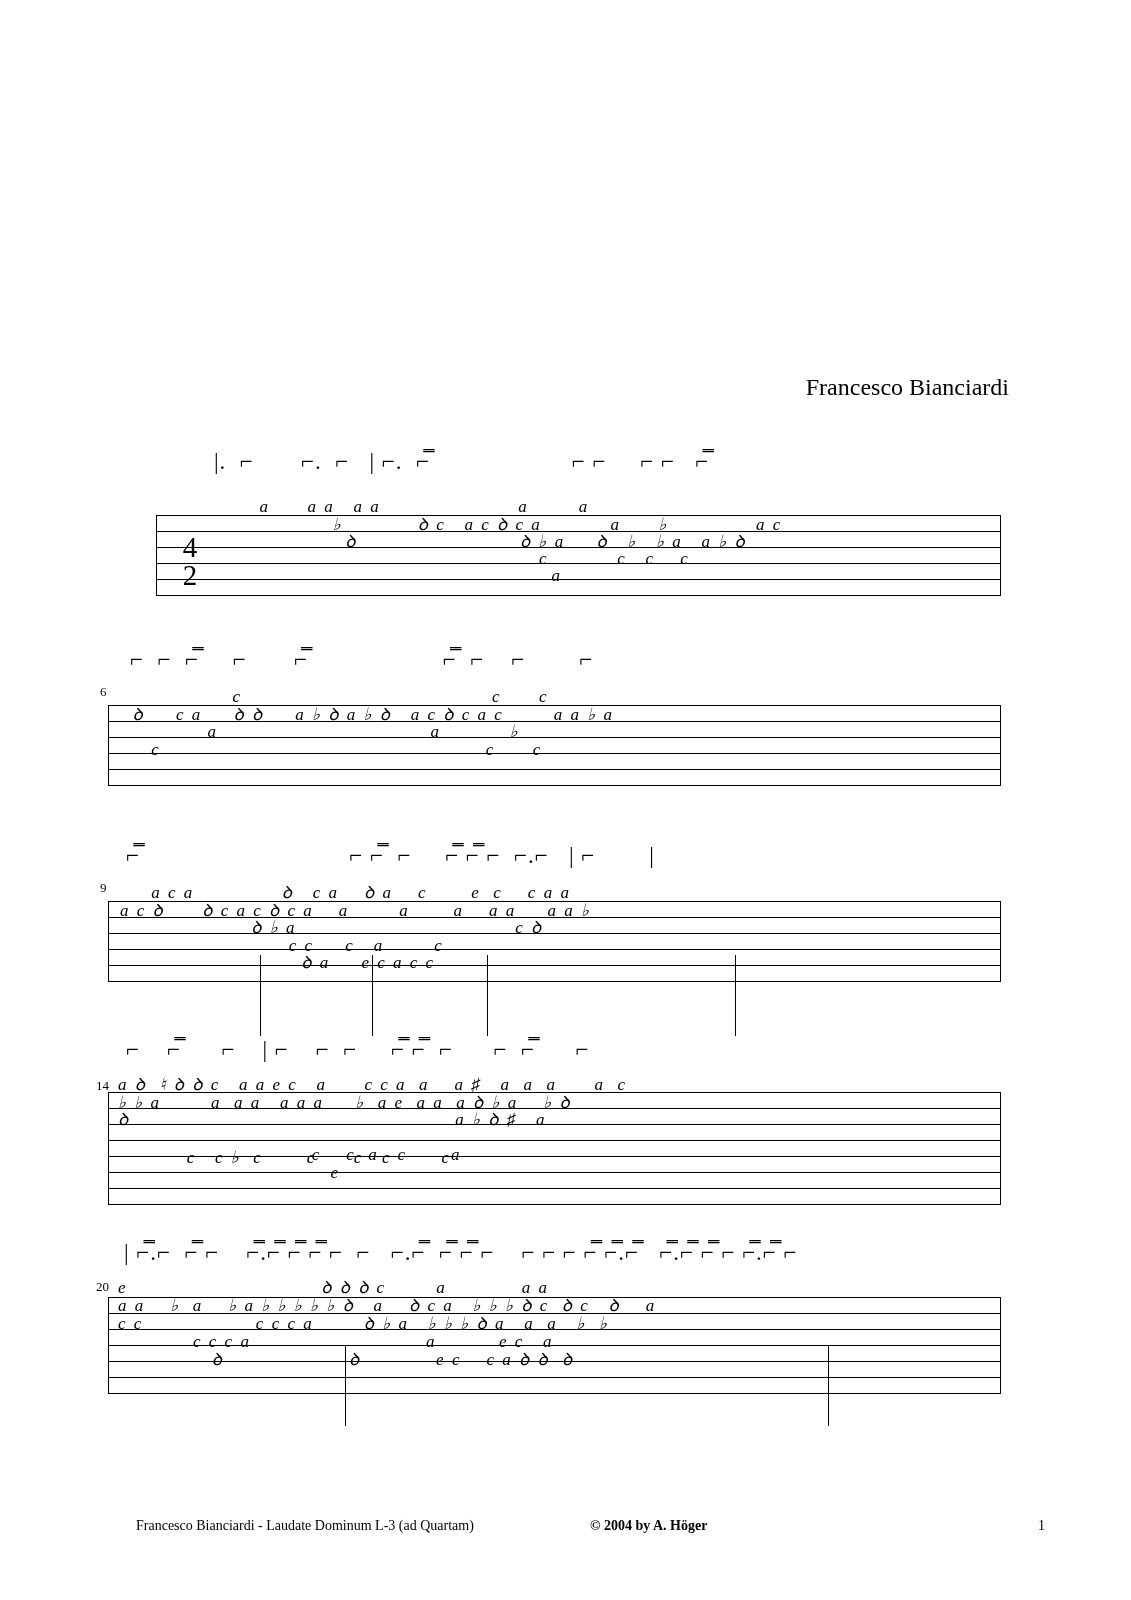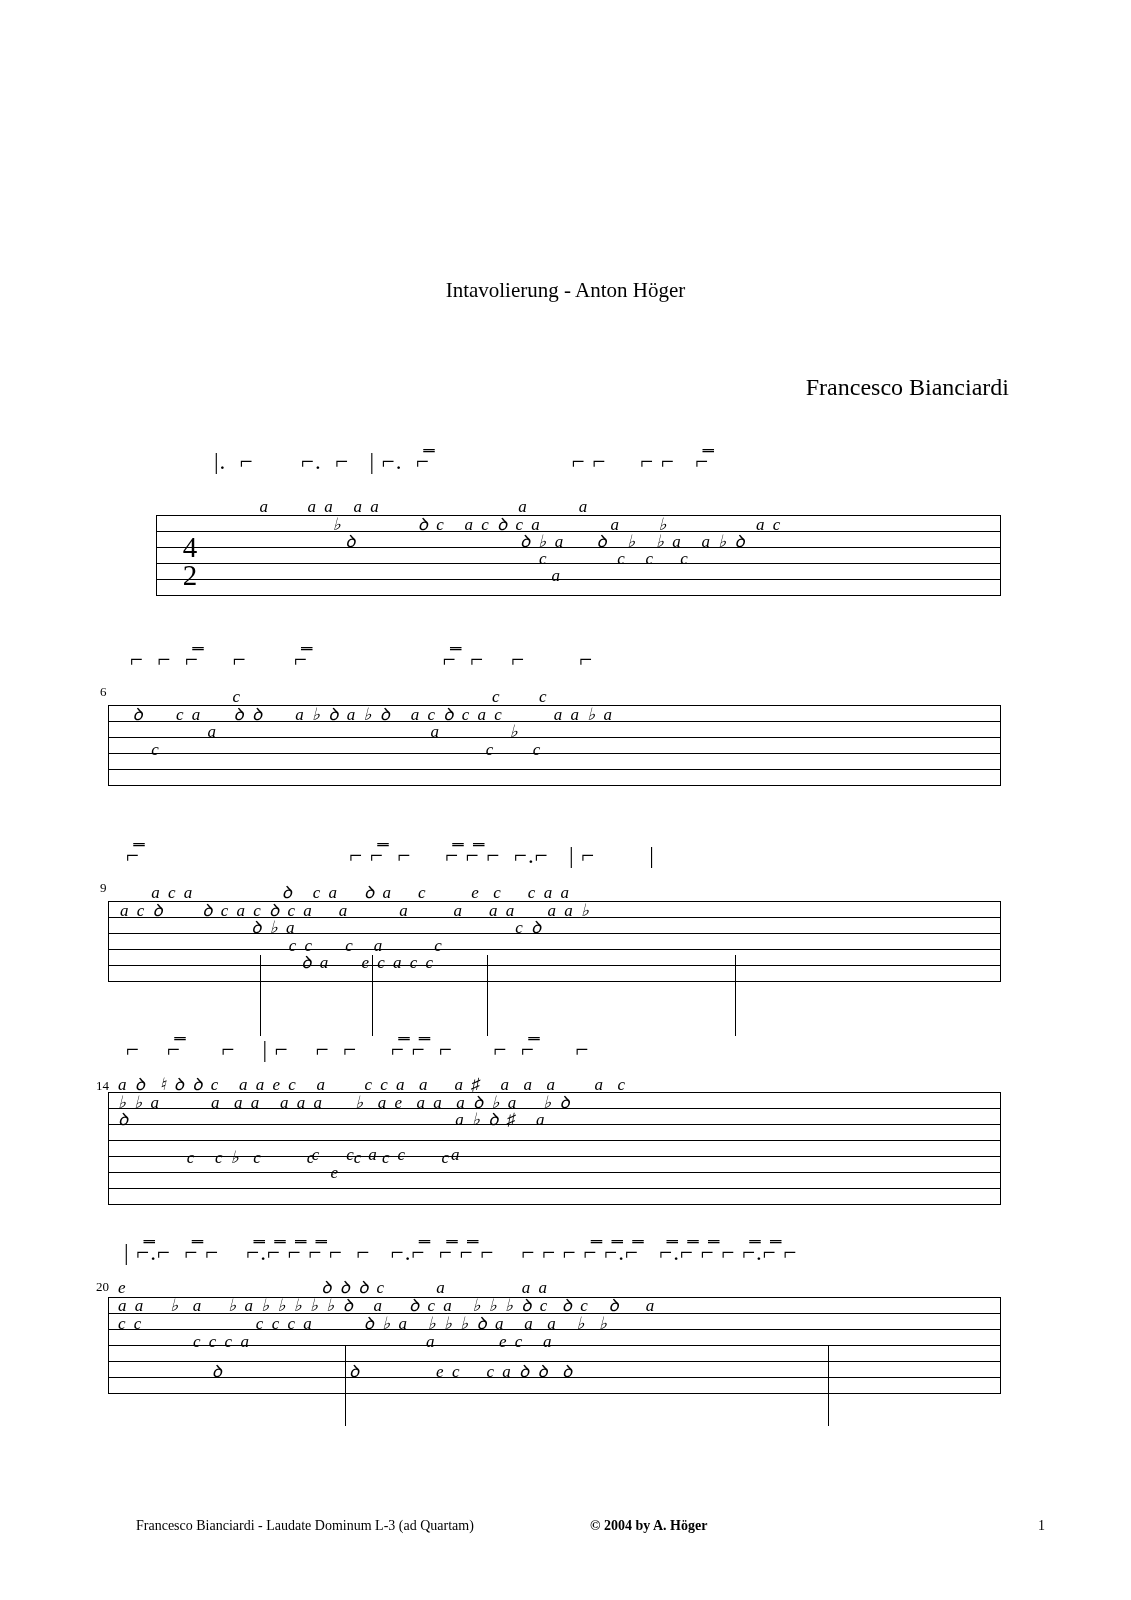--- a/index.html
+++ b/index.html
@@ -109,21 +109,20 @@
   }
   .footer .f-left  { position: absolute; left: 136px; }
   .footer .f-mid   { position: absolute; left: 590px; font-weight: bold; }
   .footer .f-right { position: absolute; right: 128px; }
 </style>
 </head>
 <body>
 
 <div class="page">
 
-  <div class="subtitle">Intavolierung - Anton Höger</div>
   <div class="composer">Francesco Bianciardi</div>
 
   <div class="system" style="left:0;top:440px;">
     <div class="rhythm" style="left:214px;top:10px;letter-spacing:1px;">|.  ⌐       ⌐.  ⌐   | ⌐.  ⌐̿                     ⌐ ⌐     ⌐ ⌐   ⌐̿</div>
 
     <div class="staff" style="left:156px;top:75px;width:845px;height:81px;border-left:1px solid #000;border-right:1px solid #000;"></div>
 
     <div class="barline" style="left:260px;top:515px;height:81px;"></div>
     <div class="barline" style="left:372px;top:515px;height:81px;"></div>
     <div class="barline" style="left:487px;top:515px;height:81px;"></div>
@@ -184,21 +183,21 @@
   <div class="system" style="left:0;top:1235px;">
     <div class="measure-num" style="left:96px;top:44px;">20</div>
     <div class="rhythm" style="left:124px;top:6px;letter-spacing:1px;">| ⌐̿.⌐  ⌐̿ ⌐    ⌐̿.⌐̿ ⌐̿ ⌐̿ ⌐  ⌐   ⌐.⌐̿  ⌐̿ ⌐̿ ⌐    ⌐ ⌐ ⌐ ⌐̿ ⌐̿.⌐̿   ⌐̿.⌐̿ ⌐̿ ⌐ ⌐̿.⌐̿ ⌐</div>
 
     <div class="staff" style="left:108px;top:62px;width:893px;height:97px;border-left:1px solid #000;border-right:1px solid #000;"></div>
 
     <div class="tabchar" style="left:118px;top:44px;letter-spacing:2px;">e                               ꝺ ꝺ ꝺ c        a            a a</div>
     <div class="tabchar" style="left:118px;top:62px;letter-spacing:2px;">a a    ♭  a    ♭ a ♭ ♭ ♭ ♭ ♭ ꝺ   a    ꝺ c a   ♭ ♭ ♭ ꝺ c  ꝺ c   ꝺ    a</div>
     <div class="tabchar" style="left:118px;top:80px;letter-spacing:2px;">c c                  c c c a        ꝺ ♭ a   ♭ ♭ ♭ ꝺ a   a  a   ♭  ♭</div>
     <div class="tabchar" style="left:118px;top:98px;letter-spacing:2px;">            c c c a                            a          e c   a</div>
-    <div class="tabchar" style="left:118px;top:116px;letter-spacing:2px;margin-top:12px;">               ꝺ                    ꝺ            e c    c a ꝺ ꝺ  ꝺ</div>
+    <div class="tabchar" style="left:118px;top:116px;letter-spacing:2px;">               ꝺ                    ꝺ            e c    c a ꝺ ꝺ  ꝺ</div>
   </div>
 
   <div class="footer">
     <span class="f-left">Francesco Bianciardi - Laudate Dominum  L-3 (ad Quartam)</span>
     <span class="f-mid">© 2004 by A. Höger</span>
     <span class="f-right">1</span>
   </div>
 
 </div>
 

